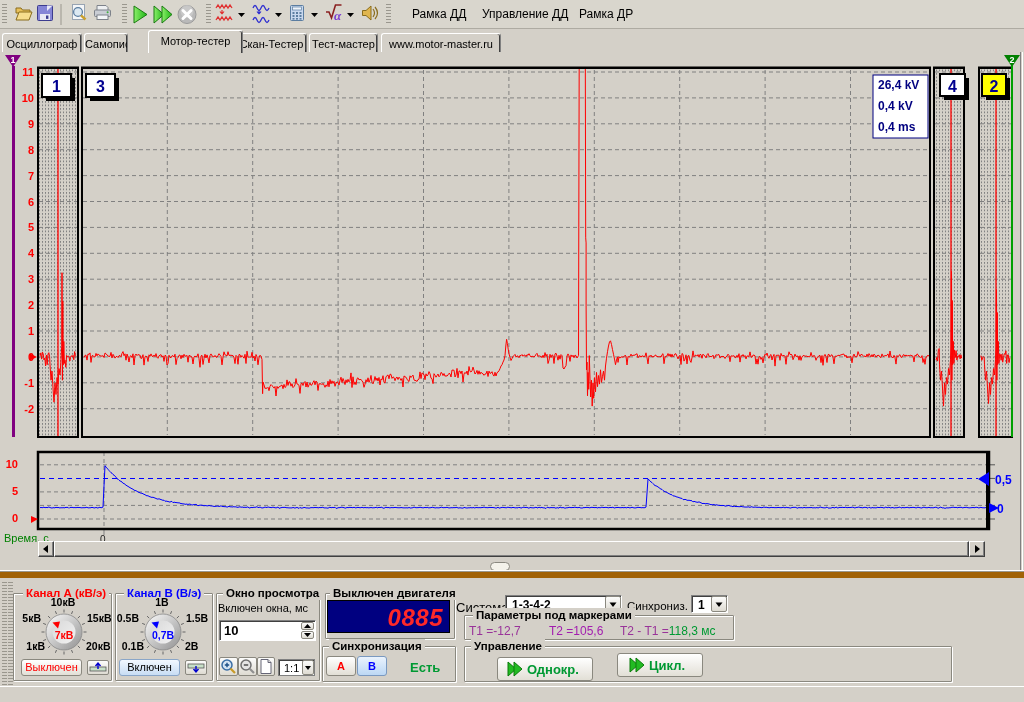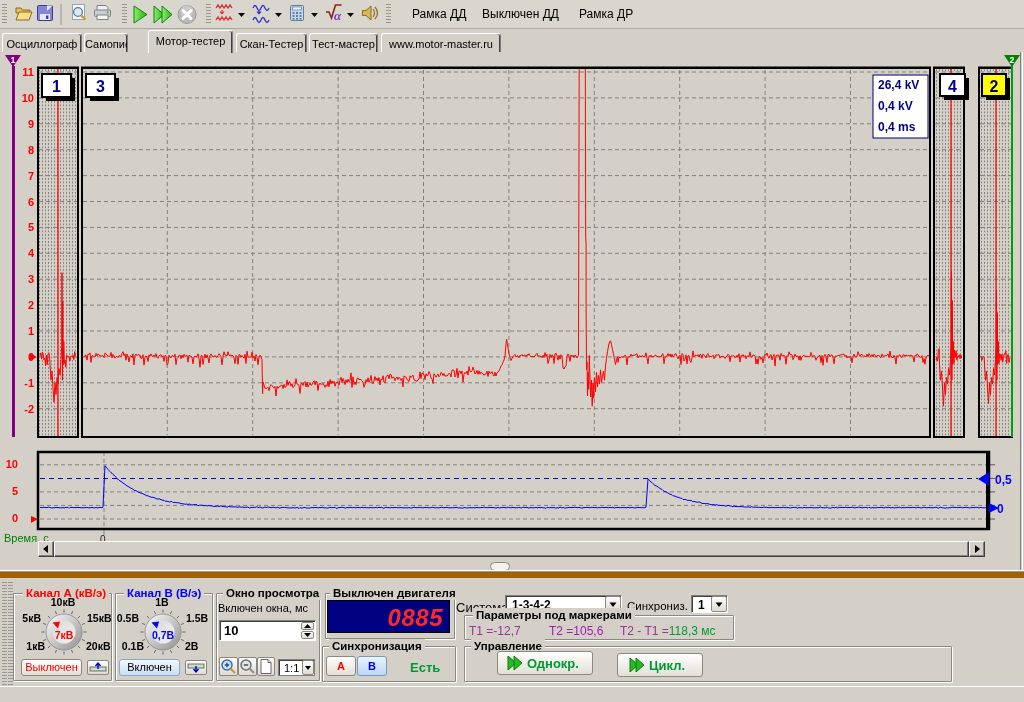--- a/index.html
+++ b/index.html
@@ -108,28 +108,28 @@
 <path d="M326 12 l3 0 2.5 6 4 -13 6 0" stroke="#8a2020" stroke-width="1.6" fill="none"></path>
 <text x="334" y="20" font-size="13" font-weight="bold" font-style="italic" fill="#7a3fd0" font-family="Liberation Serif">α</text>
 <path d="M347 13 h7 l-3.5 4 z" fill="#000"></path>
 
 <g transform="translate(362,5)">
  <path d="M0.5 5.5 h3.5 L9 1 v14 L4 10.5 H0.5 z" fill="#e0b64e" stroke="#8a6d1d"></path>
  <path d="M11 4 q3 4 0 8 M13 2 q5 6 0 12" stroke="#8a6d1d" fill="none" stroke-width="1.2"></path>
 </g>
 </svg>
 <span class="tb-txt" style="left:412px">Рамка ДД</span>
-<span class="tb-txt" style="left:482px">Выключен ДД</span>
+<span class="tb-txt" style="left:482px">Управление ДД</span>
 <span class="tb-txt" style="left:579px">Рамка ДР</span>
 </div>
 
 <div class="tabs">
 <div class="tab" style="left:2px;width:80px">Осциллограф</div>
 <div class="tab" style="left:84px;width:44px">Самописец</div>
-<div class="tab act" style="left:148px;width:85px">Мотор-тестер</div>
+<div class="tab act" style="left:148px;width:95px">Мотор-тестер</div>
 <div class="tab" style="left:236px;width:71px">Скан-Тестер</div>
 <div class="tab" style="left:309px;width:69px">Тест-мастер</div>
 <div class="tab" style="left:381px;width:120px">www.motor-master.ru</div>
 <div style="position:absolute;left:0;top:23px;width:1024px;height:1px;background:#fff"></div>
 </div>
 
 <div class="client">
 
 <svg width="1024" height="520" style="position:absolute;left:0;top:0">
 <defs>
@@ -532,21 +532,21 @@
 <div class="gb" style="left:322px;top:68px;width:134px;height:36px">
   <span class="gt" style="left:6px;color:#000">Синхронизация</span>
 </div>
 <div class="btn" style="left:326px;top:78px;width:30px;height:20px;color:#ff0000;font-weight:bold;padding-top:3px">А</div>
 <div class="btn" style="left:357px;top:78px;width:30px;height:20px;background:linear-gradient(#eaf3fd,#bcd8f4);border-color:#7a99c0;color:#0000ff;font-weight:bold;padding-top:3px">В</div>
 <div style="position:absolute;left:410px;top:82px;font-size:13px;font-weight:bold;color:#009933">Есть</div>
 
 <div class="gb" style="left:464px;top:68px;width:488px;height:36px">
   <span class="gt" style="left:6px;color:#000">Управление</span>
 </div>
-<div class="btn" style="left:497px;top:73px;width:96px;height:24px">
+<div class="btn" style="left:497px;top:79px;width:96px;height:24px">
  <svg width="92" height="20" style="position:absolute;left:2px;top:1px">
   <path d="M8 3 L8 17 L16 10 z" fill="#22bb22" stroke="#0a7a0a"></path>
         <path d="M14 3 L14 17 L22 10 z" fill="#22bb22" stroke="#0a7a0a"></path>
   <text x="27" y="15" font-size="13" font-weight="bold" fill="#009933">Однокр.</text>
  </svg>
 </div>
 <div class="btn" style="left:617px;top:75px;width:86px;height:24px">
  <svg width="82" height="20" style="position:absolute;left:2px;top:1px">
   <path d="M10 3 L10 17 L18 10 z" fill="#22bb22" stroke="#0a7a0a"></path>
         <path d="M16 3 L16 17 L24 10 z" fill="#22bb22" stroke="#0a7a0a"></path>

